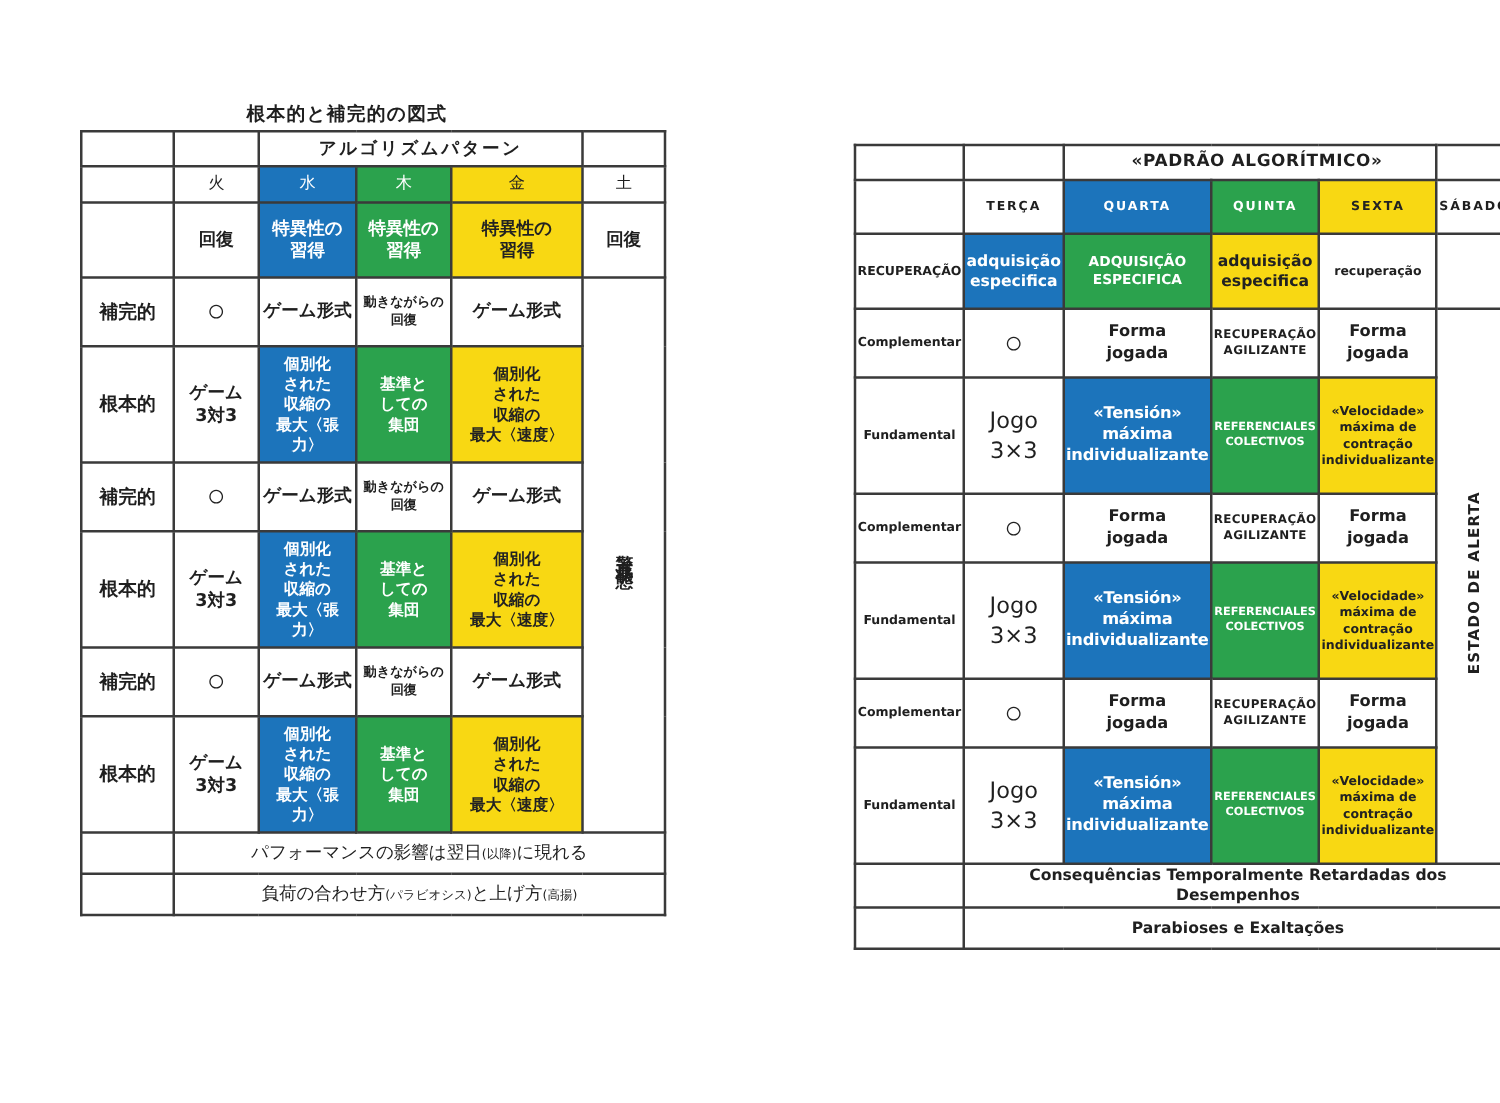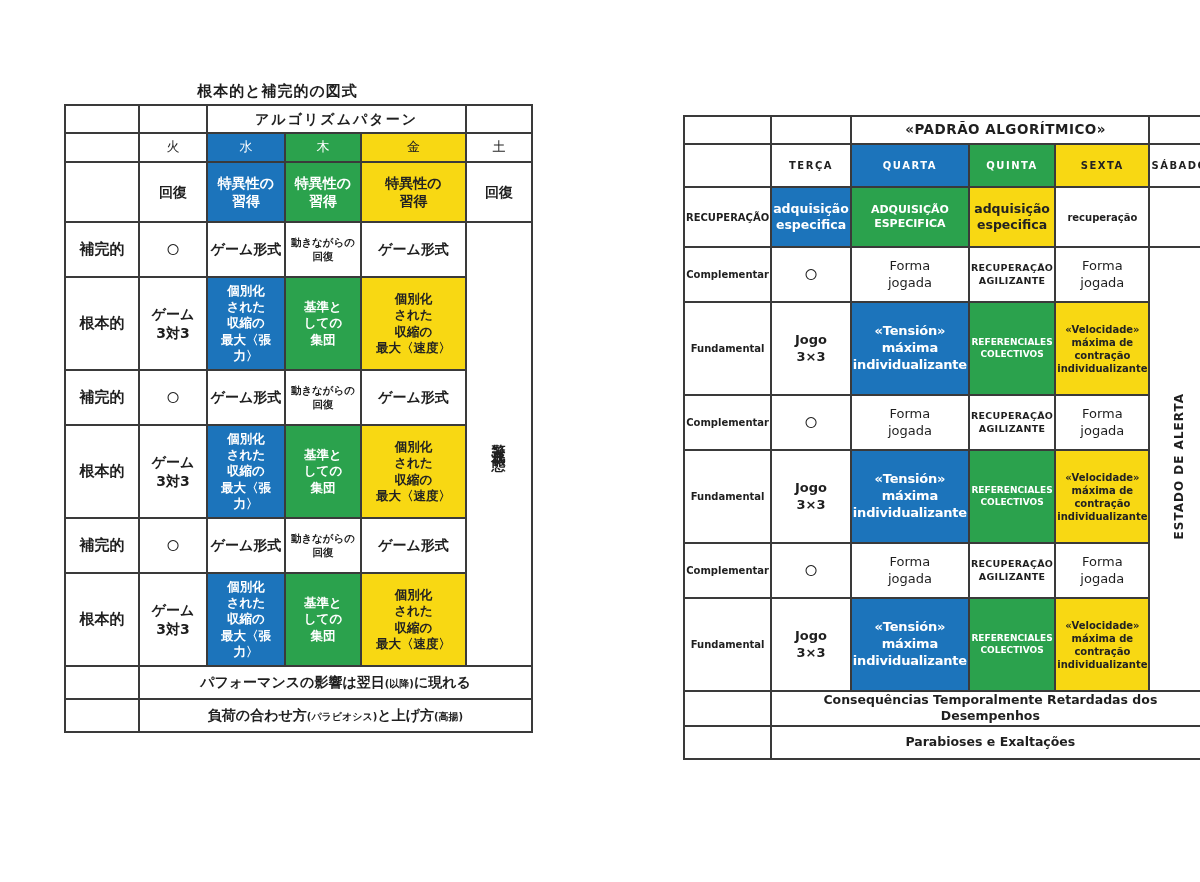--- a/index.html
+++ b/index.html
@@ -25,35 +25,35 @@
 
   
   .t-left .hdr{font-size:14px;font-weight:600;letter-spacing:2px;}
   .t-left .day{font-size:13px;font-weight:500;}
   .t-left .acq{font-size:14px;font-weight:700;}
   .t-left .lbl{font-size:15px;font-weight:700;}
   .t-left .game{font-size:14px;font-weight:700;}
   .t-left .moving{font-size:10.5px;font-weight:700;}
   .t-left .fund{font-size:12.5px;font-weight:700;}
   .t-left td.circ{font-size:25px;font-weight:300;color:#222;}
-  .t-left .foot{font-size:14px;font-weight:700;}
+  .t-left .foot{font-size:14px;font-weight:400;}
   .t-left .foot .sm{font-size:10px;}
   .vjp{writing-mode:vertical-rl;text-orientation:upright;display:inline-block;
        font-size:14px;font-weight:600;letter-spacing:4px;}
 
   
   .t-right .hdr{font-size:13.5px;font-weight:700;letter-spacing:.5px;padding-left:12px;}
   .t-right .day{font-size:10px;font-weight:700;letter-spacing:1.5px;}
   .t-right .acq-side{font-size:10px;font-weight:700;}
   .t-right .acq-main{font-size:12.5px;font-weight:700;}
   .t-right .acq-grn{font-size:11px;font-weight:700;}
   .t-right .lbl{font-size:10px;font-weight:700;}
-  .t-right .forma{font-size:13px;font-weight:400;margin-top:47px;}
+  .t-right .forma{font-size:13px;font-weight:700;margin-top:47px;}
   .t-right .recag{font-size:9.5px;font-weight:700;letter-spacing:.3px;}
-  .t-right .jogo{font-size:13px;font-weight:700;}
+  .t-right .jogo{font-size:18px;font-weight:400;}
   .t-right .fund-b{font-size:13px;font-weight:700;letter-spacing:-.2px;}
   .t-right .fund-g{font-size:9px;font-weight:700;margin-top:48px;}
   .t-right .fund-y{font-size:10px;font-weight:700;}
   .t-right td.circ{font-size:25px;font-weight:300;color:#222;}
   .t-right .foot{font-size:12.5px;font-weight:700;}
   .vlat{writing-mode:vertical-rl;transform:rotate(180deg);display:inline-block;
         font-size:12px;font-weight:700;letter-spacing:1px;}
 </style>
 </head>
 <body>

